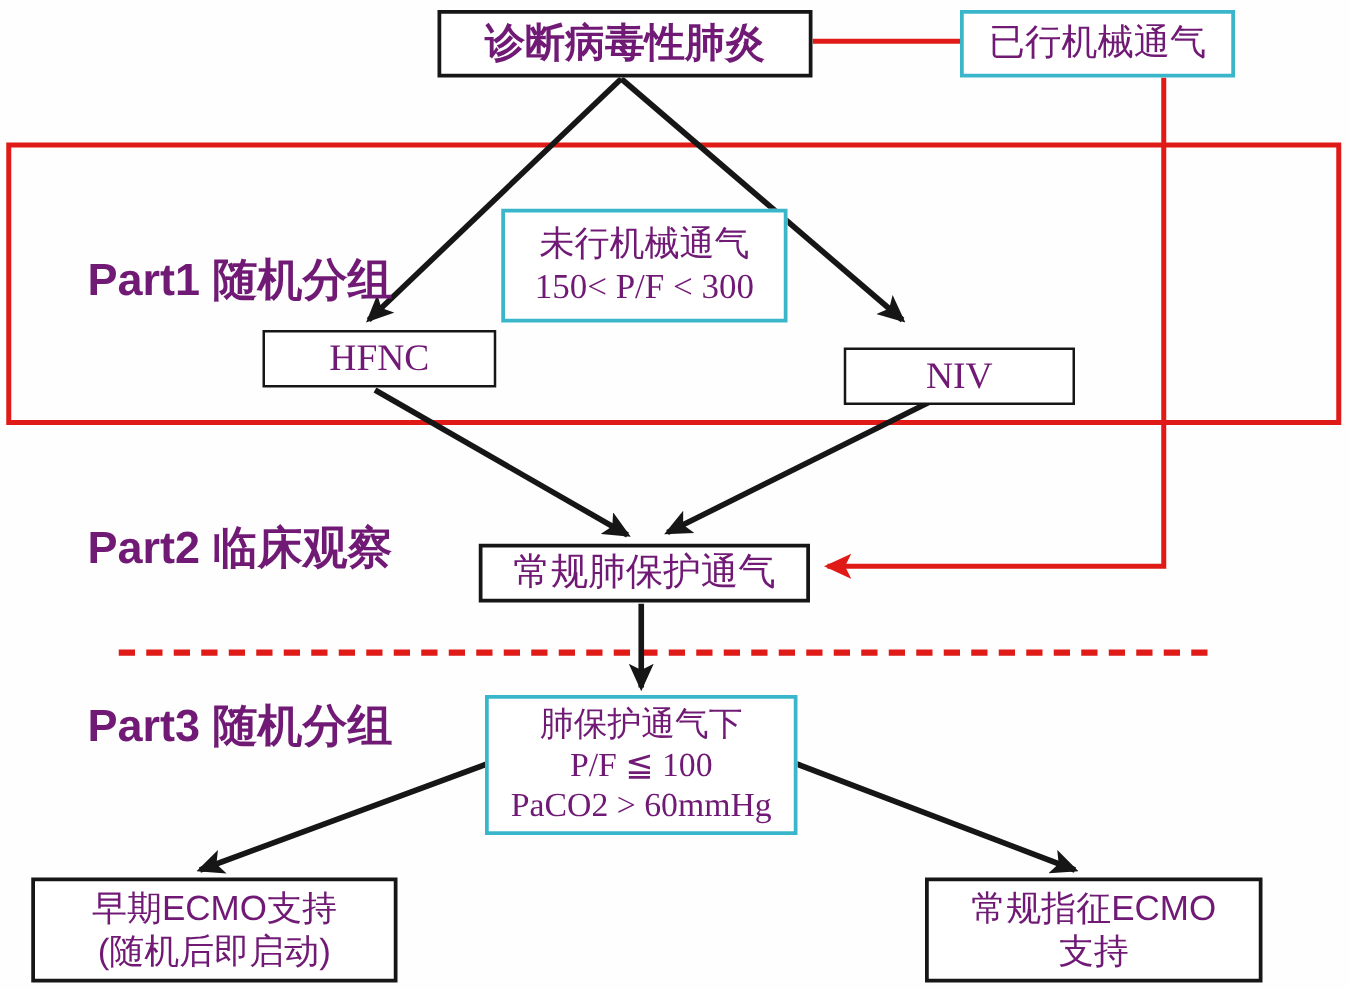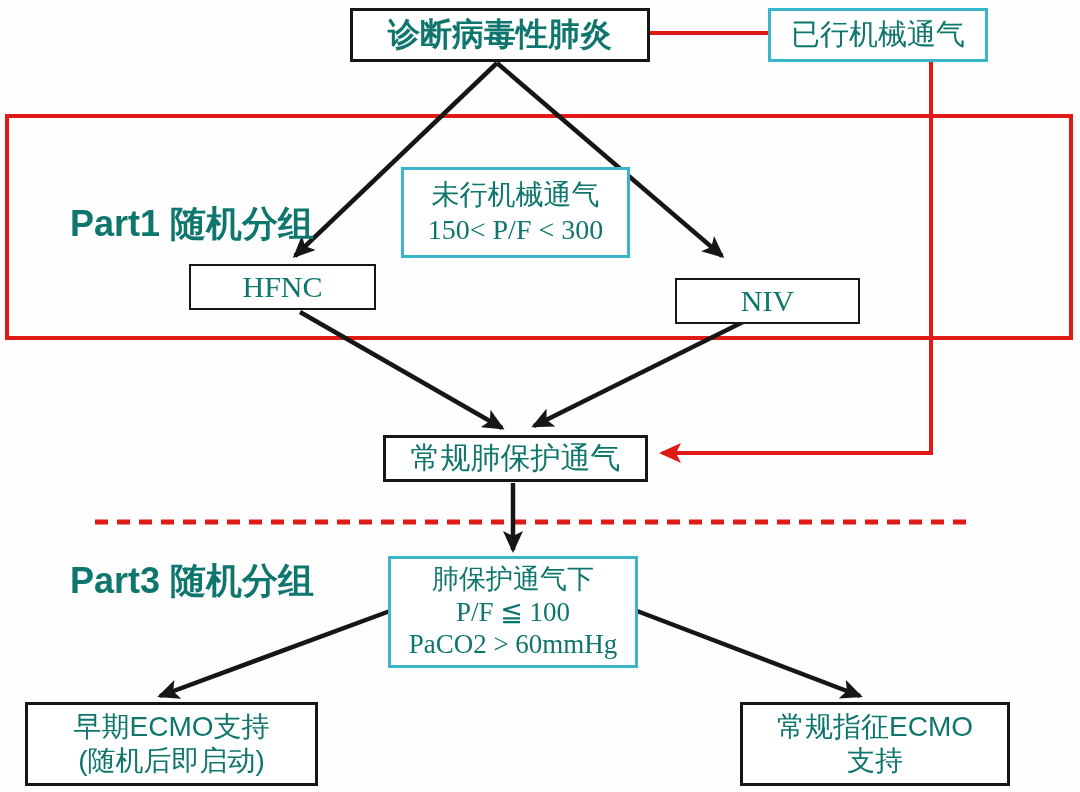--- a/index.html
+++ b/index.html
@@ -6,21 +6,21 @@
     margin: 0;
     padding: 0;
     background: #ffffff;
   }
   .stage {
     position: relative;
     width: 1080px;
     height: 792px;
     background: #fefefe;
     font-family: "Liberation Sans", sans-serif;
-    color: #0f766e;
+    color: #701a75;
     overflow: hidden;
   }
   .stage svg.wires {
     position: absolute;
     left: 0; top: 0;
     width: 1080px; height: 792px;
   }
   .node {
     position: absolute;
     background: #fff;
@@ -43,21 +43,21 @@
   }
   .mv-box {
     left: 768px; top: 8px; width: 220px; height: 54px;
     font-size: 29px;
   }
   .nomv-box {
     left: 401px; top: 167px; width: 229px; height: 91px;
     font-size: 28px;
   }
   .hfnc-box {
-    left: 189px; top: 264px; width: 187px; height: 46px;
+    left: 210px; top: 264px; width: 187px; height: 46px;
     font-size: 30px;
   }
   .niv-box {
     left: 675px; top: 264px; width: 185px; height: 46px;
     font-size: 30px;
     margin-top: 14px;
   }
   .lpv-box {
     left: 383px; top: 435px; width: 265px; height: 47px;
     font-size: 30px;
@@ -154,15 +154,16 @@
     <div>早期ECMO支持</div>
     <div>(随机后即启动)</div>
   </div>
 
   <div class="node black-border conv-ecmo-box cjk">
     <div>常规指征ECMO</div>
     <div>支持</div>
   </div>
 
   <div class="part-label part1-label cjk">Part1 随机分组</div>
+  <div class="part-label part2-label cjk">Part2 临床观察</div>
   <div class="part-label part3-label cjk">Part3 随机分组</div>
 
 </div>
 
 </body></html>

